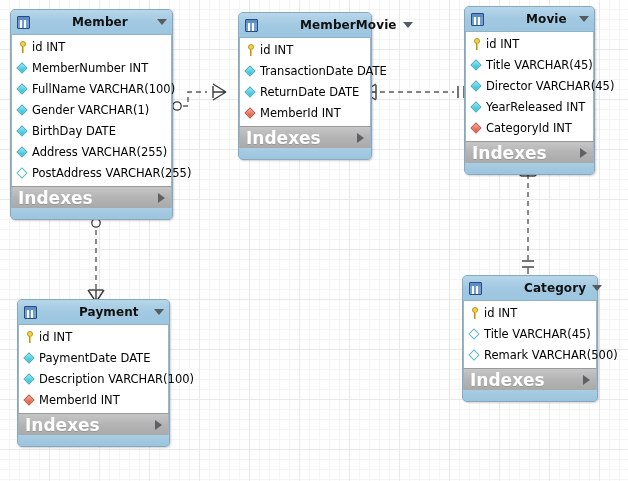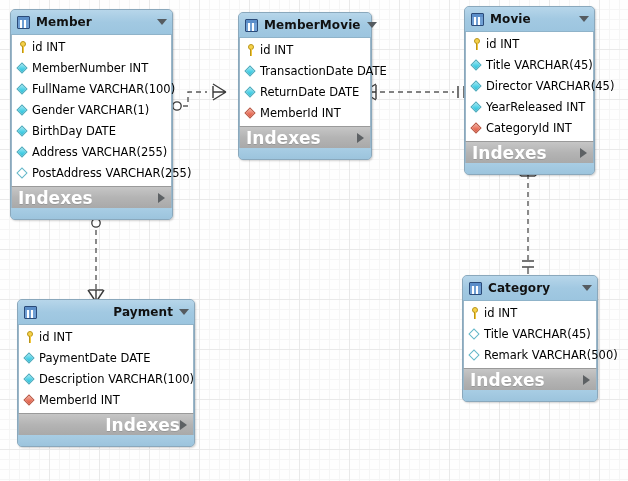--- a/index.html
+++ b/index.html
@@ -72,20 +72,21 @@
         #ffffff 6px, #ffffff 8px,
         #6f9fd4 8px, #6f9fd4 11px);
   }
   .etable-title {
     font-size: 12px;
     font-weight: bold;
     color: #111111;
     letter-spacing: 0.1px;
     white-space: nowrap;
     flex: 1 1 auto;
+    margin-left: 36px;
   }
   .collapse-tri {
     width: 0; height: 0;
     flex: 0 0 auto;
     border-left: 5px solid transparent;
     border-right: 5px solid transparent;
     border-top: 6px solid #555b60;
     margin-left: 6px;
   }
 
@@ -372,21 +373,21 @@
         <span class="col-label">Remark VARCHAR(500)</span>
       </div>
     </div>
     <div class="etable-indexes">
       <span class="idx-label">Indexes</span>
       <span class="idx-tri"></span>
     </div>
     <div class="etable-foot"></div>
   </div>
 
-  <div class="etable" style="left:17px; top:299px; width:178px;text-align:right;">
+  <div class="etable" style="left:17px; top:299px; width:153px;">
     <div class="etable-header">
       <span class="tbl-icon"></span>
       <span class="etable-title">Payment</span>
       <span class="collapse-tri"></span>
     </div>
     <div class="etable-body">
       <div class="col-row">
         <span class="ico ico-key"></span>
         <span class="col-label">id INT</span>
       </div>

